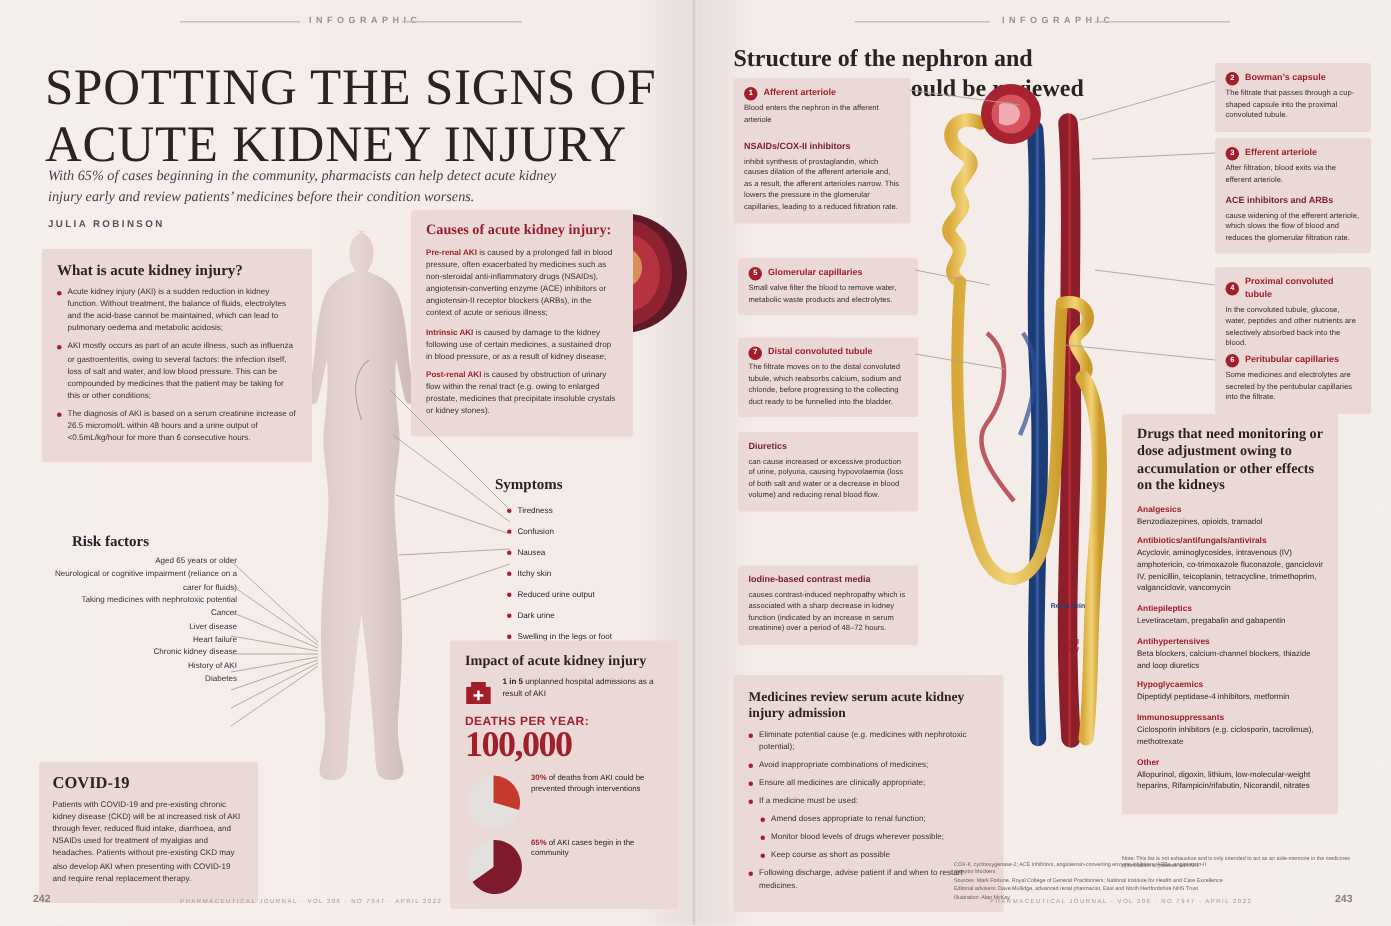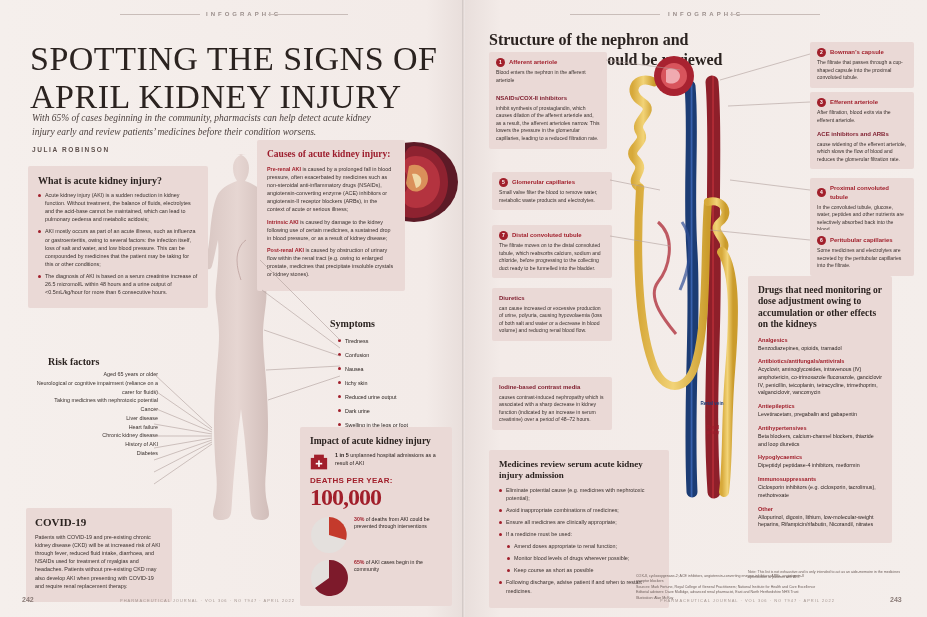--- a/index.html
+++ b/index.html
@@ -54,21 +54,21 @@
   ul.bul { list-style:none; margin:0; padding:0; }
   ul.bul li { position:relative; padding-left:7px; margin-bottom:4px; }
   ul.bul li:before {
     content:""; position:absolute; left:0; top:3px; width:3px; height:3px;
     border-radius:50%; background:#a11f2b;
   }
 
   
   #box-aki { left:28px; top:166px; width:180px; padding:9px 10px 8px 10px; }
   
-  #box-causes { left:257px; top:140px; width:148px; padding:9px 10px; }
+  #box-causes { left:274px; top:140px; width:148px; padding:9px 10px; }
   #box-causes h3 { color:#9c1c2c; font-size:9.5px; line-height:1.15; }
 
   
   #risk-title { position:absolute; left:48px; top:356px; font-family:"Liberation Serif", serif;
                 font-size:10px; font-weight:bold; }
   #risk-list { position:absolute; left:30px; top:370px; width:128px; font-size:5.4px; line-height:1.62;
                text-align:right; color:#39302d; }
   #risk-list div { position:relative; }
 
   
@@ -143,21 +143,21 @@
   <div class="rule" style="left:120px; top:14px; width:80px;"></div>
   <div class="infographic-tag" style="left:206px; top:11px;">INFOGRAPHIC</div>
   <div class="rule" style="left:268px; top:14px; width:80px;"></div>
 
   <div class="rule" style="left:570px; top:14px; width:90px;"></div>
   <div class="infographic-tag" style="left:668px; top:11px;">INFOGRAPHIC</div>
   <div class="rule" style="left:730px; top:14px; width:90px;"></div>
 
   <div class="spine"></div>
 
-  <div class="title">SPOTTING THE SIGNS OF APRIL KIDNEY INJURY</div>
+  <div class="title">SPOTTING THE SIGNS OF ACUTE KIDNEY INJURY</div>
   <div class="subtitle">With 65% of cases beginning in the community, pharmacists can help detect acute kidney injury early and review patients’ medicines before their condition worsens.</div>
   <div class="byline">JULIA ROBINSON</div>
 
   <svg class="body-fig" viewBox="0 0 120 430">
     <defs>
       <linearGradient id="bodyg" x1="0" y1="0" x2="1" y2="0">
         <stop offset="0%" stop-color="#d9c7c3"></stop>
         <stop offset="45%" stop-color="#e6d6d2"></stop>
         <stop offset="100%" stop-color="#cdb9b5"></stop>
       </linearGradient>

